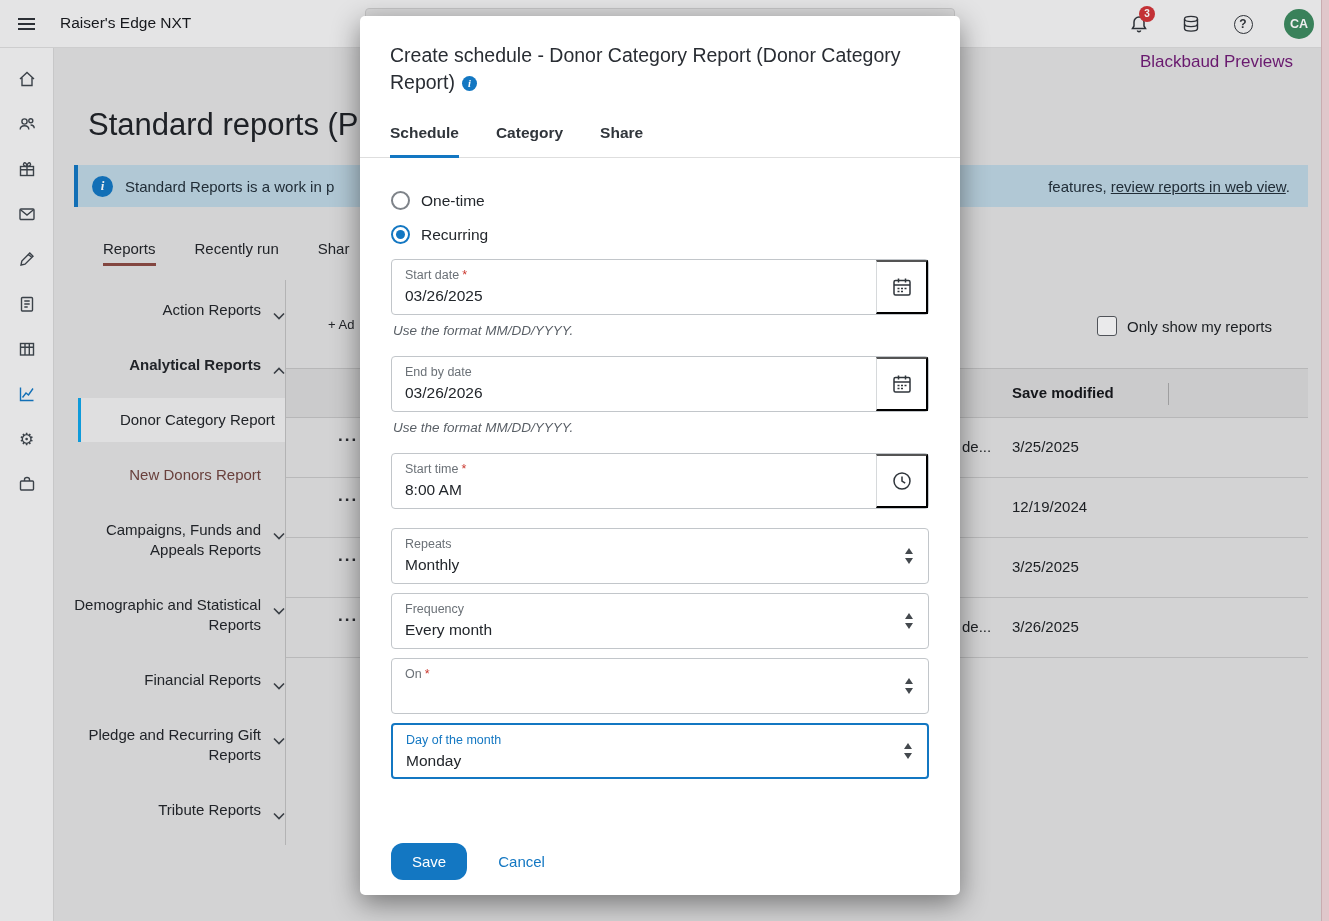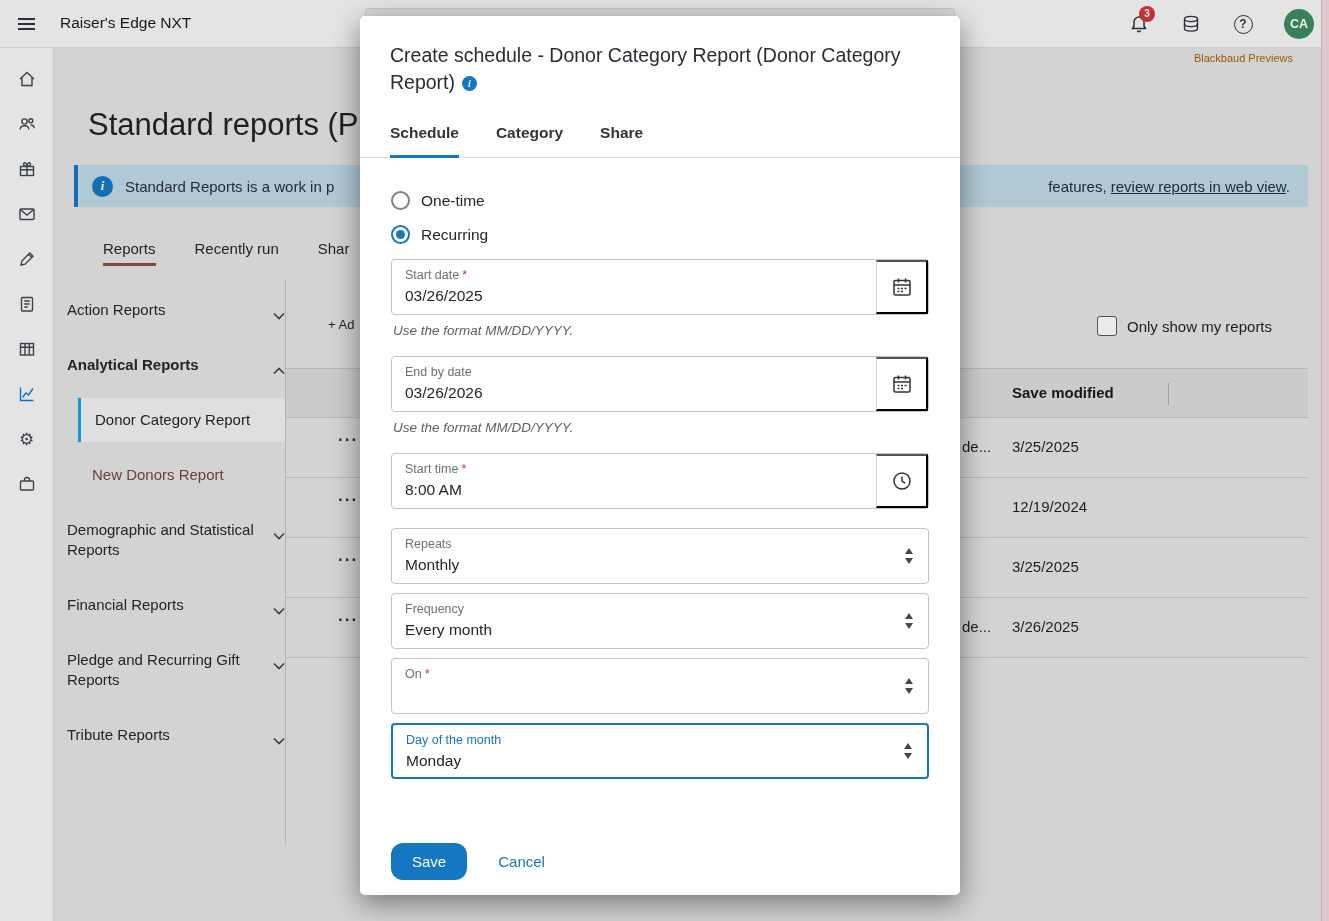--- a/index.html
+++ b/index.html
@@ -22,21 +22,21 @@
   .searchbox { position:absolute; left:365px; top:8px; width:590px; height:32px;
     background:#e7e7e7; border:1px solid #d2d2d2; border-radius:4px; display:flex; align-items:center; padding-left:10px; }
   .topbar-right { position:absolute; right:15px; top:0; height:48px; display:flex; align-items:center; gap:30px; }
   .tb-iconbtn { position:relative; width:22px; height:22px; background:none; border:none; cursor:pointer; display:flex; align-items:center; justify-content:center; }
   .badge { position:absolute; top:-7px; left:11px; min-width:16px; height:16px; border-radius:8px;
     background:#d13438; color:#fff; font-size:10px; font-weight:bold; line-height:16px; text-align:center; padding:0 3px; }
   .helpcircle { width:19px; height:19px; border:1.6px solid #2f3338; border-radius:50%;
     font-size:12px; font-weight:bold; color:#2f3338; line-height:16px; text-align:center; }
   .avatar { width:30px; height:30px; border-radius:50%; background:#3d8a5f; color:#fff;
     font-size:12.5px; font-weight:bold; display:flex; align-items:center; justify-content:center; border:none; cursor:pointer;}
-  .env-label { position:absolute; right:36px; top:52px; font-size:11px; color:#a16207; z-index:2;text-align:right; }
+  .env-label { position:absolute; right:36px; top:52px; font-size:17px; color:#701a75; z-index:2;text-align:right; }
 
   
   .rail { position:absolute; left:0; top:48px; bottom:0; width:54px; background:#f5f5f5;
     border-right:1px solid #d6d6d6; z-index:2; display:flex; flex-direction:column; align-items:center; padding-top:19px; }
   .rail-btn { width:24px; height:24px; margin-bottom:21px; background:none; border:none; cursor:pointer;
     display:flex; align-items:center; justify-content:center; color:#3f464d; font-size:17px; }
   .rail svg { stroke:#3f464d; fill:none; stroke-width:1.4; }
   .rail .active svg { stroke:#1377c2; }
 
   
@@ -48,21 +48,21 @@
     font-family:"Liberation Serif", serif; font-style:italic; font-weight:bold; font-size:13px;
     display:flex; align-items:center; justify-content:center; margin:0 12px 0 14px; flex:0 0 auto;}
   .banner-right { margin-left:auto; margin-right:18px; }
   .banner-link { text-decoration:underline; color:#23303a; cursor:pointer; }
   .bg-tabs { position:absolute; left:48px; top:192px; display:flex; gap:39px; font-size:15px; color:#23262a; }
   .bg-tab { padding-bottom:6px; cursor:pointer; }
   .bg-tab.active { border-bottom:3px solid #8c4b43; }
 
   
   .sidenav { position:absolute; left:12px; top:252px; width:218px; font-size:15px; }
-  .nav-item { position:relative; line-height:20px; margin-bottom:35px; padding-right:24px; color:#23262a; cursor:pointer; }
+  .nav-item { position:relative; line-height:20px; margin-bottom:35px; padding-right:24px; color:#23262a; cursor:pointer;text-align:right; }
   .nav-item.bold { font-weight:bold; }
   .nav-child { margin-left:25px; }
   .nav-child.visited { color:#70443f; }
   .nav-selected { background:#efefef; border-left:3px solid #0ea5e9; margin-left:11px;
     margin-top:-12px; margin-bottom:23px; padding:12px 10px 12px 14px; }
   .chev { position:absolute; right:0; top:5px; }
   .chev svg { stroke:#3c4248; fill:none; stroke-width:1.6; }
   .chev.up svg { transform:rotate(180deg); }
   .vdivider { position:absolute; left:230px; top:232px; height:565px; width:1px; background:#c0c0c0; }
 
@@ -249,20 +249,26 @@
               <path d="M1 1.5 L6 6.5 L11 1.5"></path>
             </svg></span>
       </div>
       <div class="nav-item nav-selected">
         <span>Donor Category Report</span>
       </div>
       <div class="nav-item nav-child visited">
         <span>New Donors Report</span>
       </div>
       <div class="nav-item">
+        <span>Campaigns, Funds and Appeals Reports</span>
+        <span class="chev"><svg width="12" height="8" viewBox="0 0 12 8">
+              <path d="M1 1.5 L6 6.5 L11 1.5"></path>
+            </svg></span>
+      </div>
+      <div class="nav-item">
         <span>Demographic and Statistical Reports</span>
         <span class="chev"><svg width="12" height="8" viewBox="0 0 12 8">
               <path d="M1 1.5 L6 6.5 L11 1.5"></path>
             </svg></span>
       </div>
       <div class="nav-item">
         <span>Financial Reports</span>
         <span class="chev"><svg width="12" height="8" viewBox="0 0 12 8">
               <path d="M1 1.5 L6 6.5 L11 1.5"></path>
             </svg></span>

